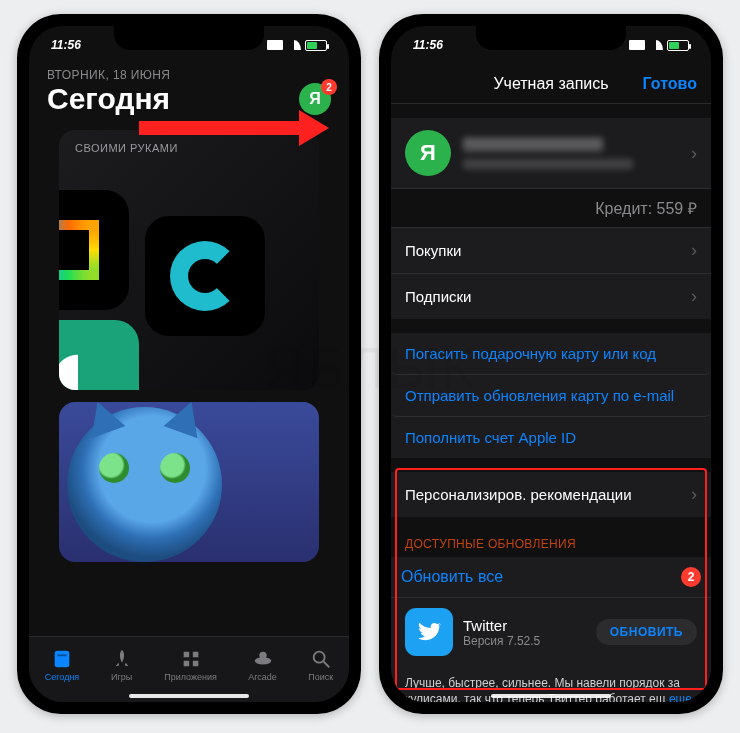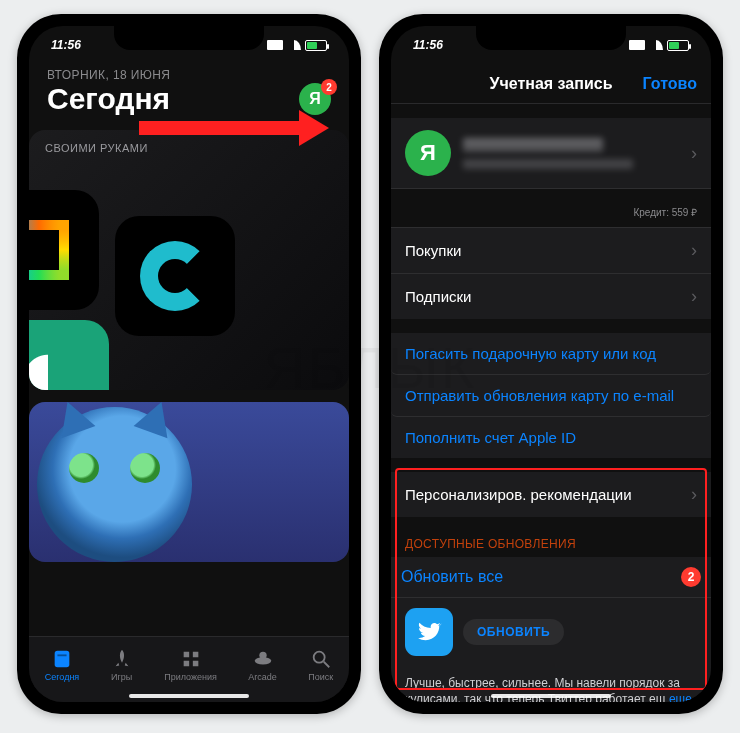--- a/index.html
+++ b/index.html
@@ -88,21 +88,21 @@
     background:#ff3b30;color:#fff;font-size:10px;display:flex;align-items:center;justify-content:center;font-weight:600;
   }
   .arrow {
     position:absolute; top:88px; left:110px; width:190px; height:28px; z-index:30;
     display:flex; align-items:center;
   }
   .arrow-shaft{height:14px;background:#ff2020;flex:1;}
   .arrow-head{width:0;height:0;border-top:18px solid transparent;border-bottom:18px solid transparent;border-left:30px solid #ff2020;}
 
   .card {
-    margin: 4px 0 12px;
+    margin: 4px 30px 12px;
     border-radius: 16px;
     overflow: hidden;
     position: relative;
   }
   .card1 { height: 260px; background: linear-gradient(135deg,#1c1c1e,#0b0b0d); }
   .card1-caption { position:absolute;top:12px;left:16px;font-size:11px;color:#9a9a9e;letter-spacing:0.5px;}
   .card1-title { position:absolute;top:28px;left:16px;font-size:20px;font-weight:700;}
   .tile{position:absolute;width:120px;height:120px;border-radius:24px;}
   .t1{left:-50px;top:60px;background:#000;display:flex;align-items:center;justify-content:center;}
   .t1 .sq{width:60px;height:60px;border:10px solid;border-image:conic-gradient(#ff6a00,#ffdd00,#22dd55,#00aaff,#ff6a00) 1;border-radius:14px;}
@@ -136,21 +136,21 @@
   .tab { display:flex;flex-direction:column;align-items:center;gap:2px;font-size:9px;color:#7c7c80;}
   .tab.active{color:#0b84ff;}
   .tab-icon{width:22px;height:22px;}
   .home-ind{position:absolute;bottom:4px;left:50%;transform:translateX(-50%);width:120px;height:4px;background:#fff;border-radius:3px;opacity:0.9;}
 
   
   .navbar {
     height:40px;display:flex;align-items:center;justify-content:center;position:relative;
     border-bottom:0.5px solid #2a2a2c;
   }
-  .nav-title{font-size:16px;font-weight:700;}
+  .nav-title{font-size:16px;font-weight:400;}
   .nav-done{position:absolute;right:14px;color:#0b84ff;font-size:16px;font-weight:600;}
 
   .account-block{background:#1c1c1e;margin:14px 0 14px;}
   .row{display:flex;align-items:center;padding:12px 14px;border-bottom:0.5px solid #2e2e30;position:relative;font-size:15px;}
   .row:last-child{border-bottom:none;}
   .chev{margin-left:auto;color:#5a5a5e;font-size:18px;}
   .row .avatar{width:46px;height:46px;font-size:22px;margin-right:12px;}
   .account-name { filter: blur(3px); opacity:0.6; display:inline-block; width:140px; height:14px; background:linear-gradient(#9a9a9e,#6a6a6e); border-radius:2px;}
   .account-email { display:block; filter:blur(3px); opacity:0.5; width:170px;height:10px;background:#6a6a6e;margin-top:4px;border-radius:2px;}
   .link{color:#0b84ff;border-radius:6px;}
@@ -293,21 +293,21 @@
       <div class="row">
         <div class="avatar">
           <span>Я</span>
         </div>
         <div>
           <span class="account-name"></span>
           <span class="account-email"></span>
         </div>
         <span class="chev">›</span>
       </div>
-      <div class="row" style="justify-content:flex-end;padding-top:16px;padding-bottom:8px;border-bottom:0.5px solid #2e2e30;background:#101010;color:#8a8a8d;font-size:10px;">
+      <div class="row" style="justify-content:flex-end;padding-top:8px;padding-bottom:8px;border-bottom:0.5px solid #2e2e30;background:#101010;color:#8a8a8d;font-size:16px;">
         <span>Кредит: 559 ₽</span>
       </div>
     </div>
 
     <div class="account-block" style="margin-top:-14px;">
       <div class="row">
         <span>Покупки</span>
         <span class="chev">›</span>
       </div>
       <div class="row">
@@ -343,20 +343,24 @@
         <span class="upd-count">2</span>
       </div>
 
       <div class="app-row">
         <div class="app-head">
           <div class="app-icon twitter">
             <svg width="28" height="28" viewBox="0 0 24 24">
                 <path fill="#fff" d="M22 5.9c-.7.3-1.5.5-2.3.6.8-.5 1.5-1.3 1.8-2.2-.8.5-1.7.8-2.6 1-2-2.1-5.5-.6-5.5 2.3 0 .3 0 .6.1.9C9.3 8.3 6 6.6 3.8 4c-1.1 1.9-.1 4.1 1.3 5-.6 0-1.2-.2-1.7-.5 0 2 1.4 3.7 3.3 4.1-.6.2-1.2.2-1.8.1.5 1.6 2 2.8 3.8 2.8-1.7 1.3-3.9 1.9-6 1.6 1.9 1.2 4.1 1.9 6.4 1.9 7.7 0 12-6.5 11.7-12.3.8-.6 1.5-1.3 2.1-2.1z"></path>
               </svg>
           </div>
+          <div class="app-info">
+            <div class="app-name">Twitter</div>
+            <div class="app-ver">Версия 7.52.5</div>
+          </div>
           <button class="upd-btn">ОБНОВИТЬ</button>
         </div>
         <div class="app-desc">
           <span>Лучше, быстрее, сильнее. Мы навели порядок за кулисами, так что теперь Твиттер работает ещ</span>
           <span class="more">еще</span>
         </div>
       </div>
 
       <div class="app-row">
         

